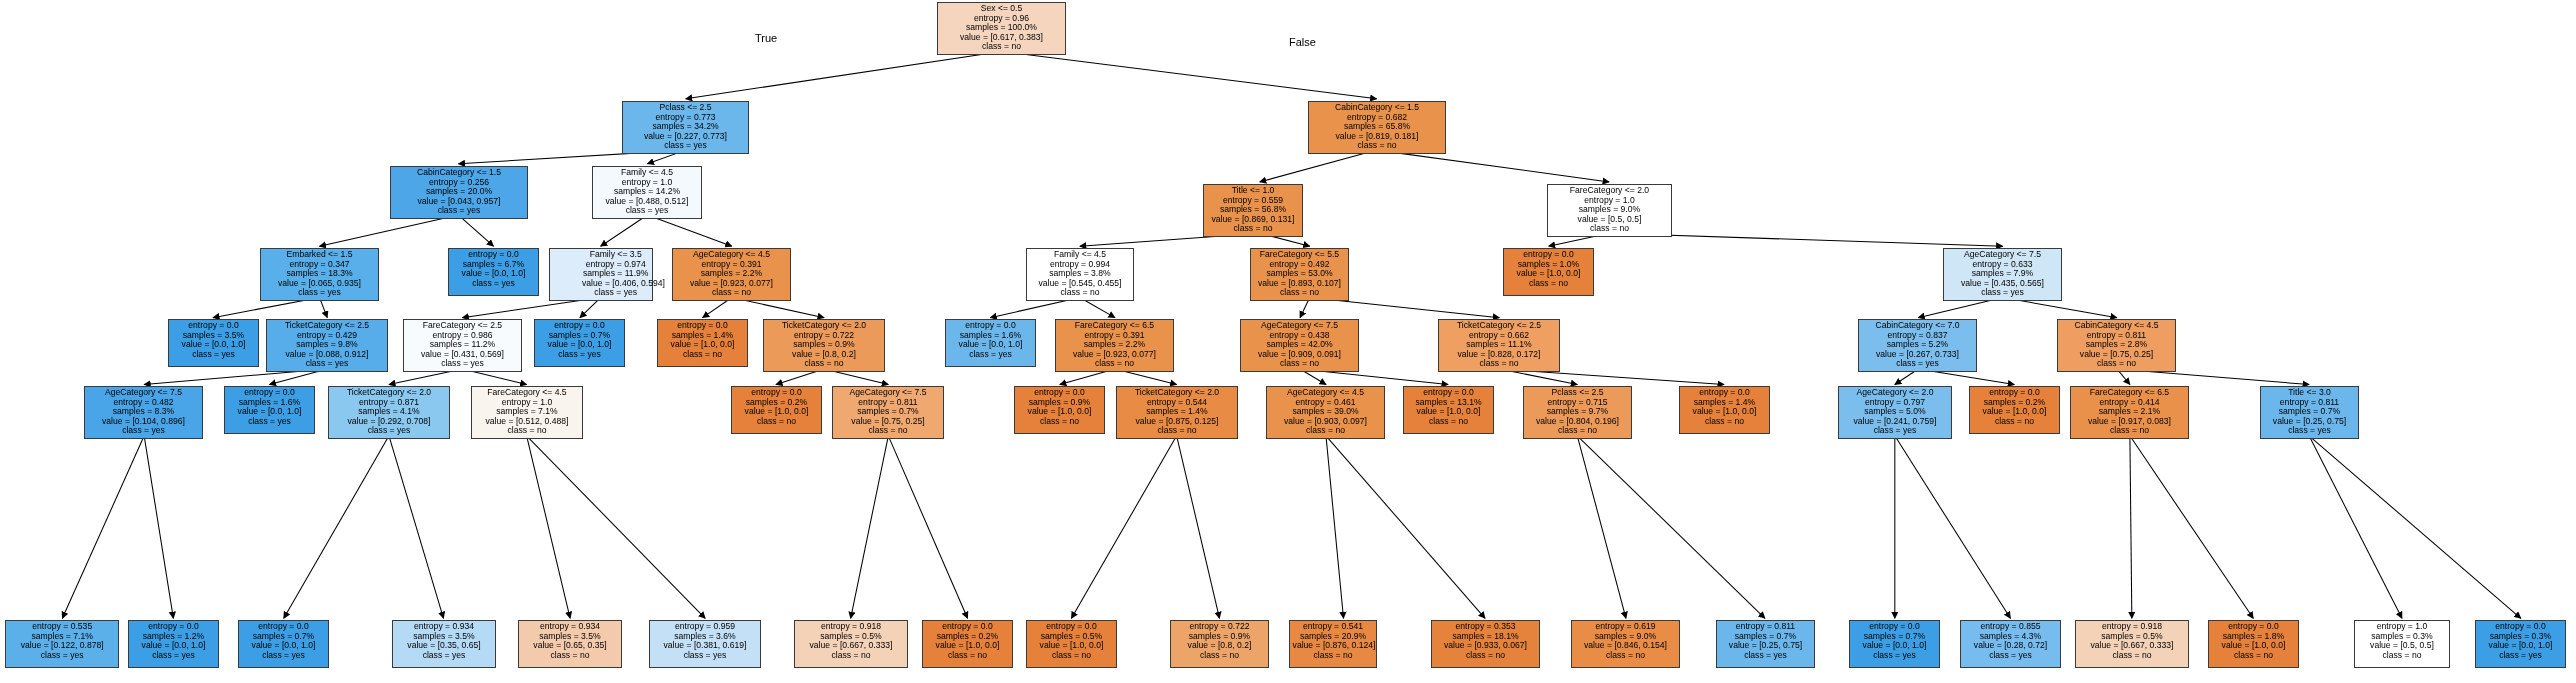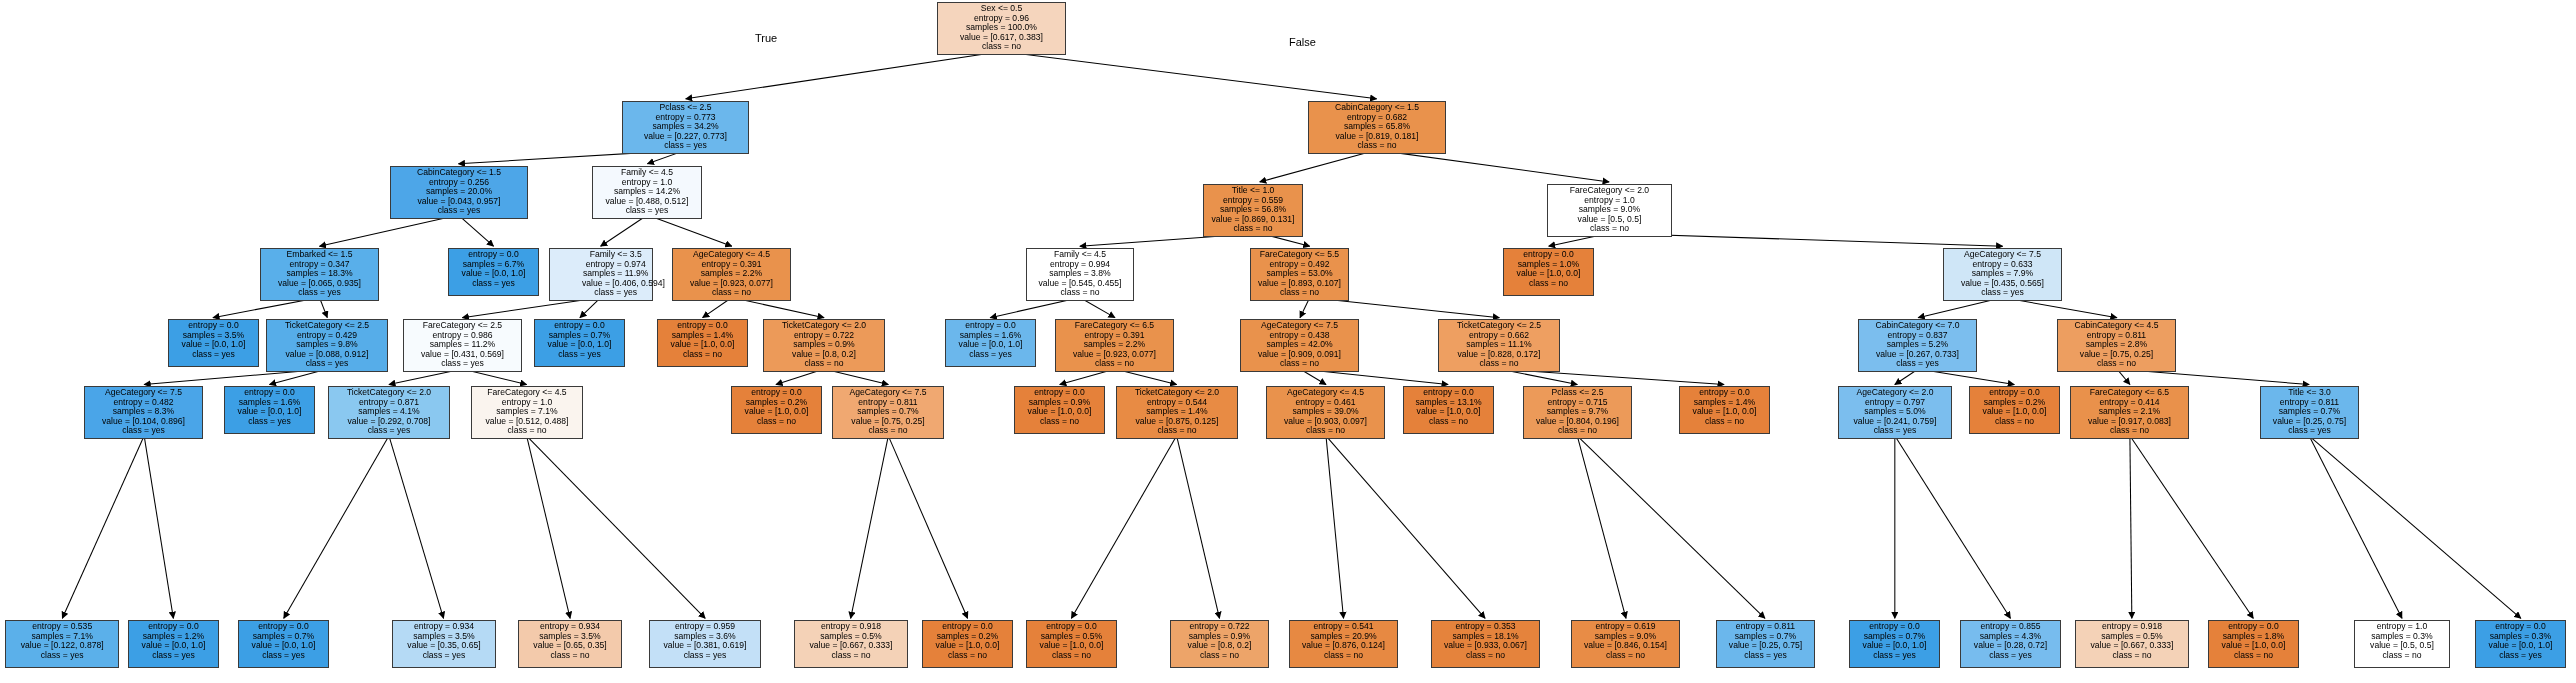--- a/index.html
+++ b/index.html
@@ -444,21 +444,21 @@
         <span class="ln">samples = 0.5%</span>
         <span class="ln">value = [1.0, 0.0]</span>
         <span class="ln">class = no</span>
       </div>
       <div class="node" style="left: 1170px; top: 620px; width: 99px; min-height: 48px; background: rgb(237, 164, 105);">
         <span class="ln">entropy = 0.722</span>
         <span class="ln">samples = 0.9%</span>
         <span class="ln">value = [0.8, 0.2]</span>
         <span class="ln">class = no</span>
       </div>
-      <div class="node" style="left: 1289px; top: 620px; width: 109px; min-height: 48px; background: rgb(231, 137, 66);">
+      <div class="node" style="left: 1289px; top: 620px; width: 88px; min-height: 48px; background: rgb(231, 137, 66);">
         <span class="ln">entropy = 0.541</span>
         <span class="ln">samples = 20.9%</span>
         <span class="ln">value = [0.876, 0.124]</span>
         <span class="ln">class = no</span>
       </div>
       <div class="node" style="left: 1431px; top: 620px; width: 109px; min-height: 48px; background: rgb(229, 131, 60);">
         <span class="ln">entropy = 0.353</span>
         <span class="ln">samples = 18.1%</span>
         <span class="ln">value = [0.933, 0.067]</span>
         <span class="ln">class = no</span>

